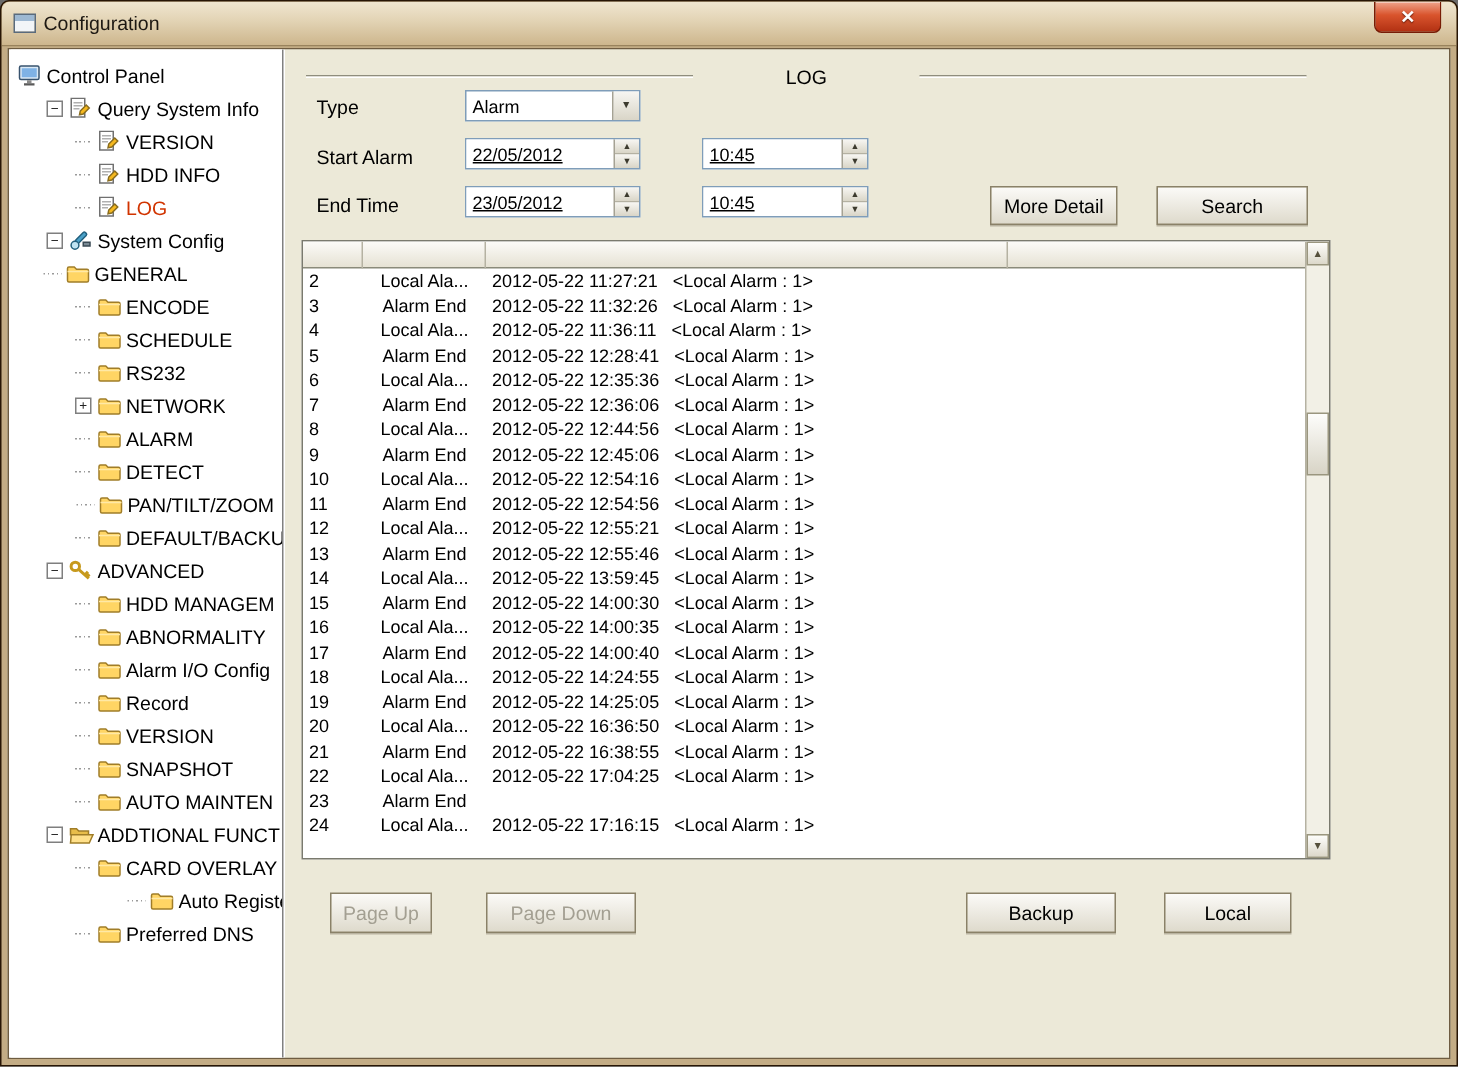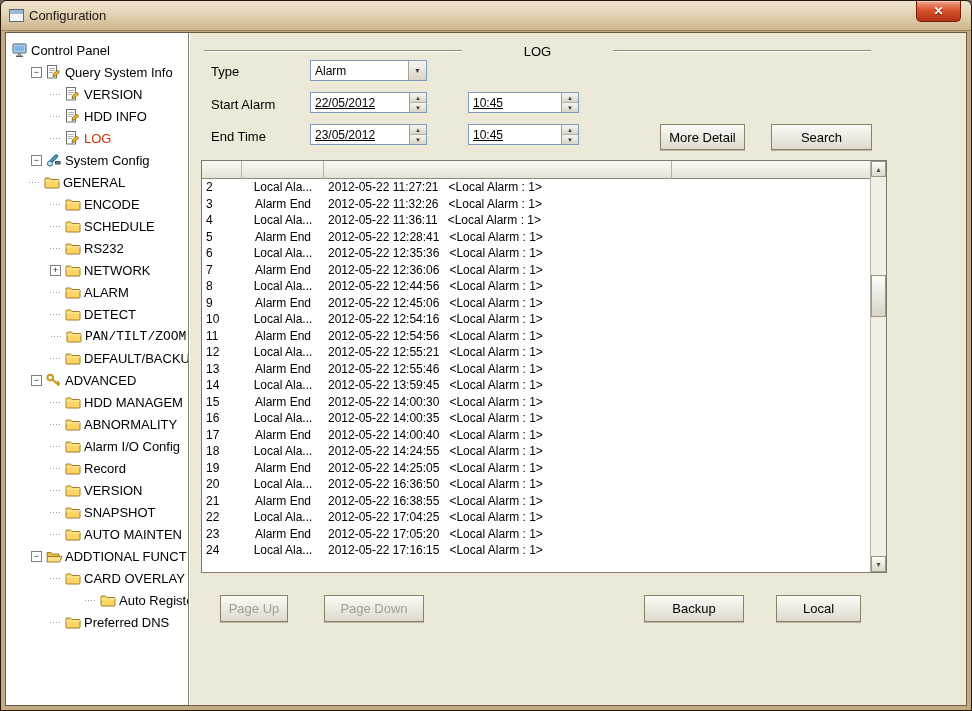--- a/index.html
+++ b/index.html
@@ -237,21 +237,21 @@
         <div class="trow" style="padding-left: 44px;">
           <span class="slot empty"></span>
           <span class="ticon">
             <svg width="16" height="13" viewBox="0 0 16 13">
               <path d="M1 3 q0-1 1-1 h3.5 l1.5 1.5 H14 q1 0 1 1 V11 q0 1-1 1 H2 q-1 0-1-1 Z" fill="#FFD564" stroke="#A07D28"></path>
               <path d="M1 5 h14" stroke="#ffe9a6" fill="none"></path>
             </svg>
           </span>
           <span class="tlabel">DETECT</span>
         </div>
-        <div class="trow" style="padding-left: 45px; font-family: Liberation Mono, monospace;">
+        <div class="trow" style="padding-left: 45px;">
           <span class="slot empty"></span>
           <span class="ticon">
             <svg width="16" height="13" viewBox="0 0 16 13">
               <path d="M1 3 q0-1 1-1 h3.5 l1.5 1.5 H14 q1 0 1 1 V11 q0 1-1 1 H2 q-1 0-1-1 Z" fill="#FFD564" stroke="#A07D28"></path>
               <path d="M1 5 h14" stroke="#ffe9a6" fill="none"></path>
             </svg>
           </span>
           <span class="tlabel">PAN/TILT/ZOOM</span>
         </div>
         <div class="trow" style="padding-left: 44px;">
@@ -569,21 +569,20 @@
             </div>
             <div class="grow">
               <div class="c0">22</div>
               <div class="c1">Local Ala...</div>
               <div class="c2">2012-05-22 17:04:25   &lt;Local Alarm : 1&gt;</div>
               <div class="cfill"></div>
             </div>
             <div class="grow">
               <div class="c0">23</div>
               <div class="c1">Alarm End</div>
-              <div class="c2">2012-05-22 17:05:20   &lt;Local Alarm : 1&gt;</div>
               <div class="cfill"></div>
             </div>
             <div class="grow">
               <div class="c0">24</div>
               <div class="c1">Local Ala...</div>
               <div class="c2">2012-05-22 17:16:15   &lt;Local Alarm : 1&gt;</div>
               <div class="cfill"></div>
             </div>
           </div>
         <div class="vscroll">

